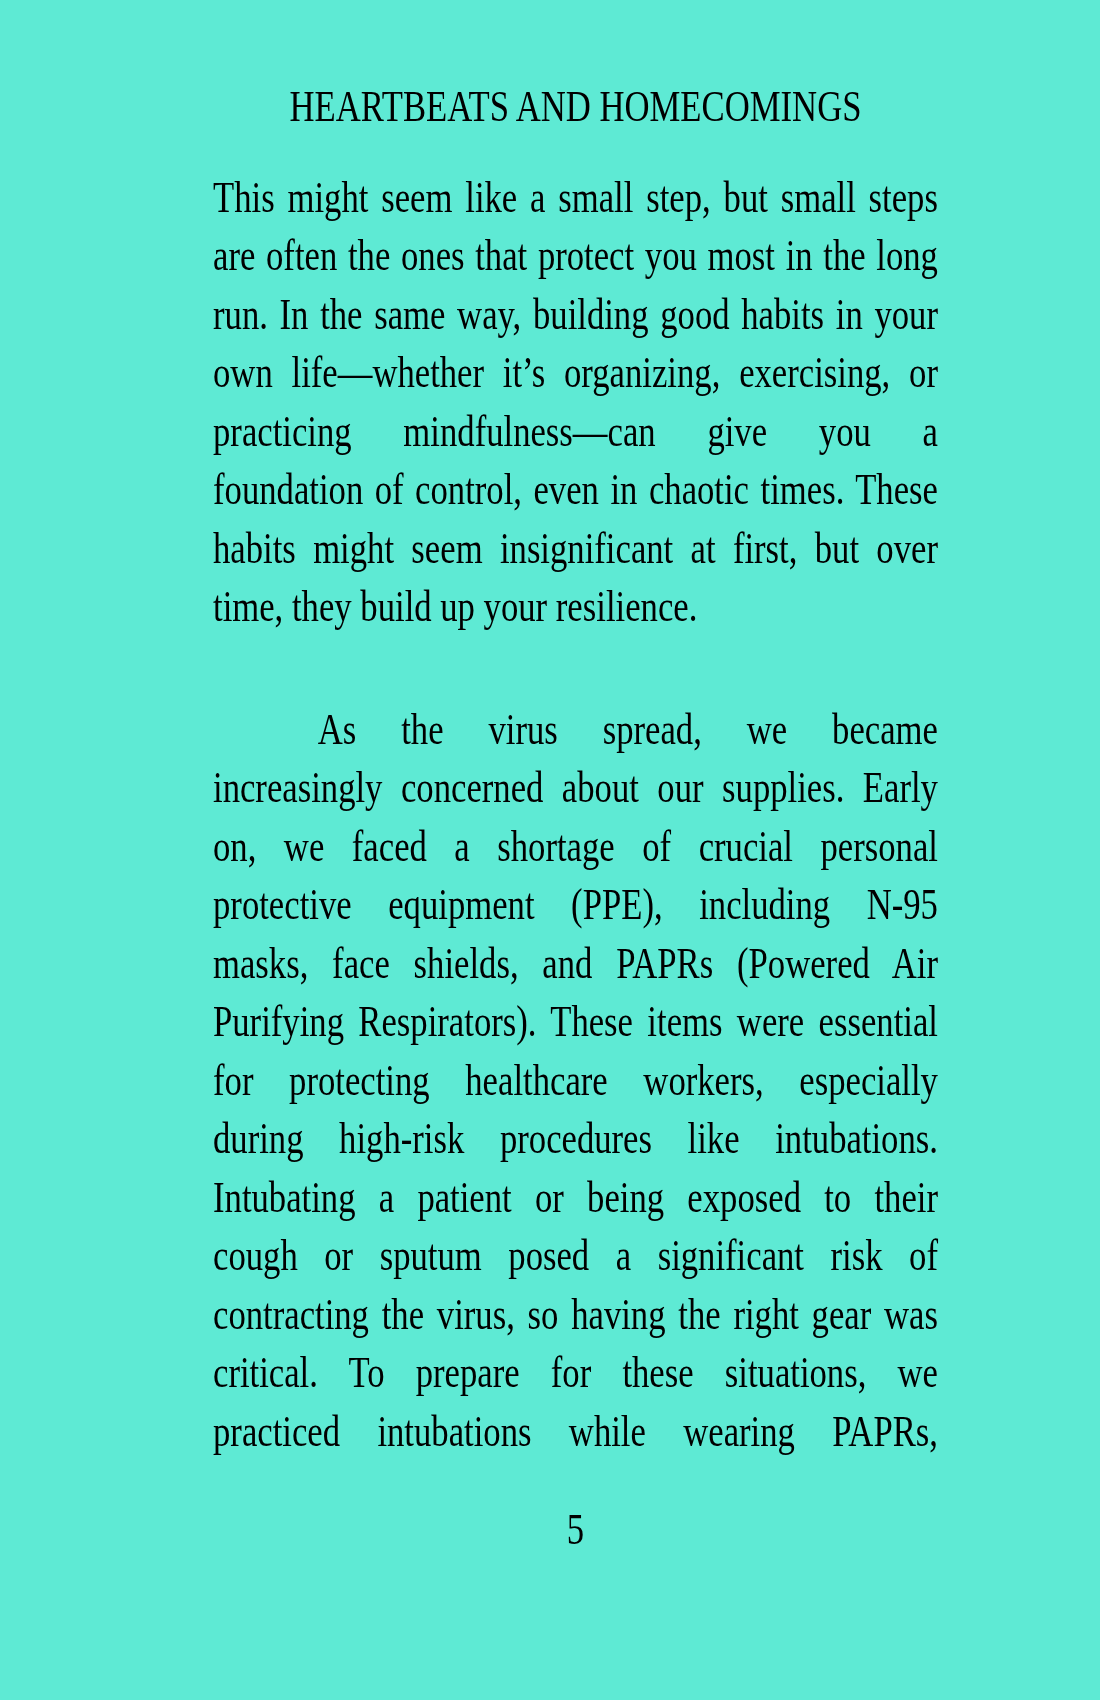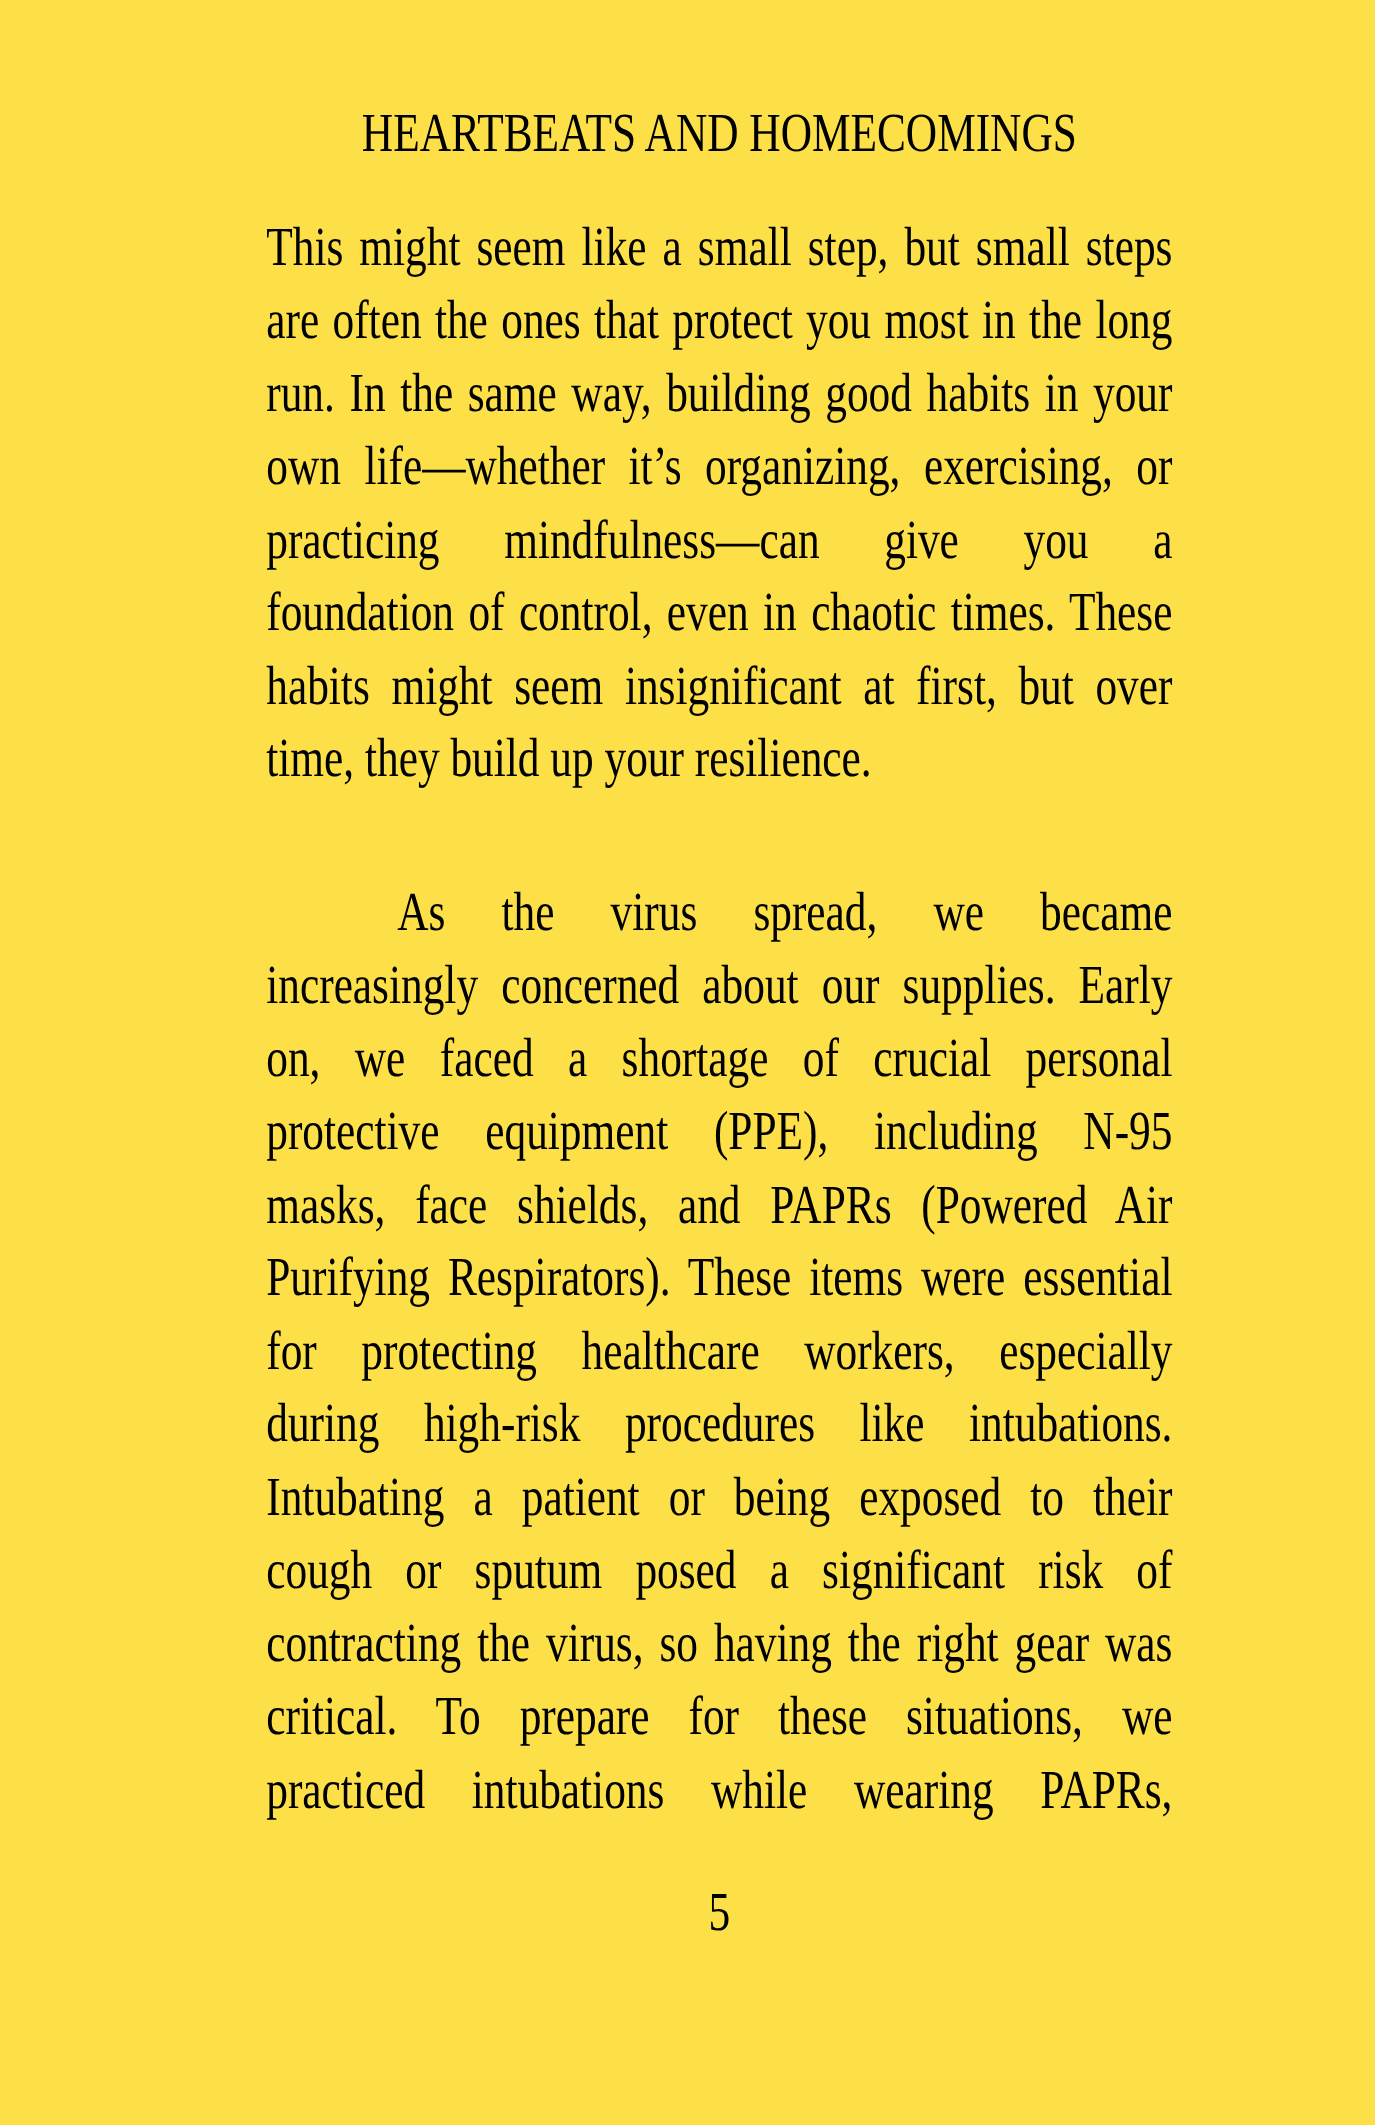--- a/index.html
+++ b/index.html
@@ -1,20 +1,20 @@
 <!DOCTYPE html>
 <html><head>
 <meta charset="utf-8">
 <style>
   html, body { margin: 0; padding: 0; background: #ffffff; }
   .page {
     position: relative;
     width: 1100px;
     height: 1700px;
-    background: #fde047;
+    background: #5eead4;
     overflow: hidden;
   }
   .content {
     position: absolute;
     left: 213px;
     top: 78px;
     width: 920px;
     transform: scaleX(0.788);
     transform-origin: left top;
     font-family: "Liberation Serif", "DejaVu Serif", serif;

